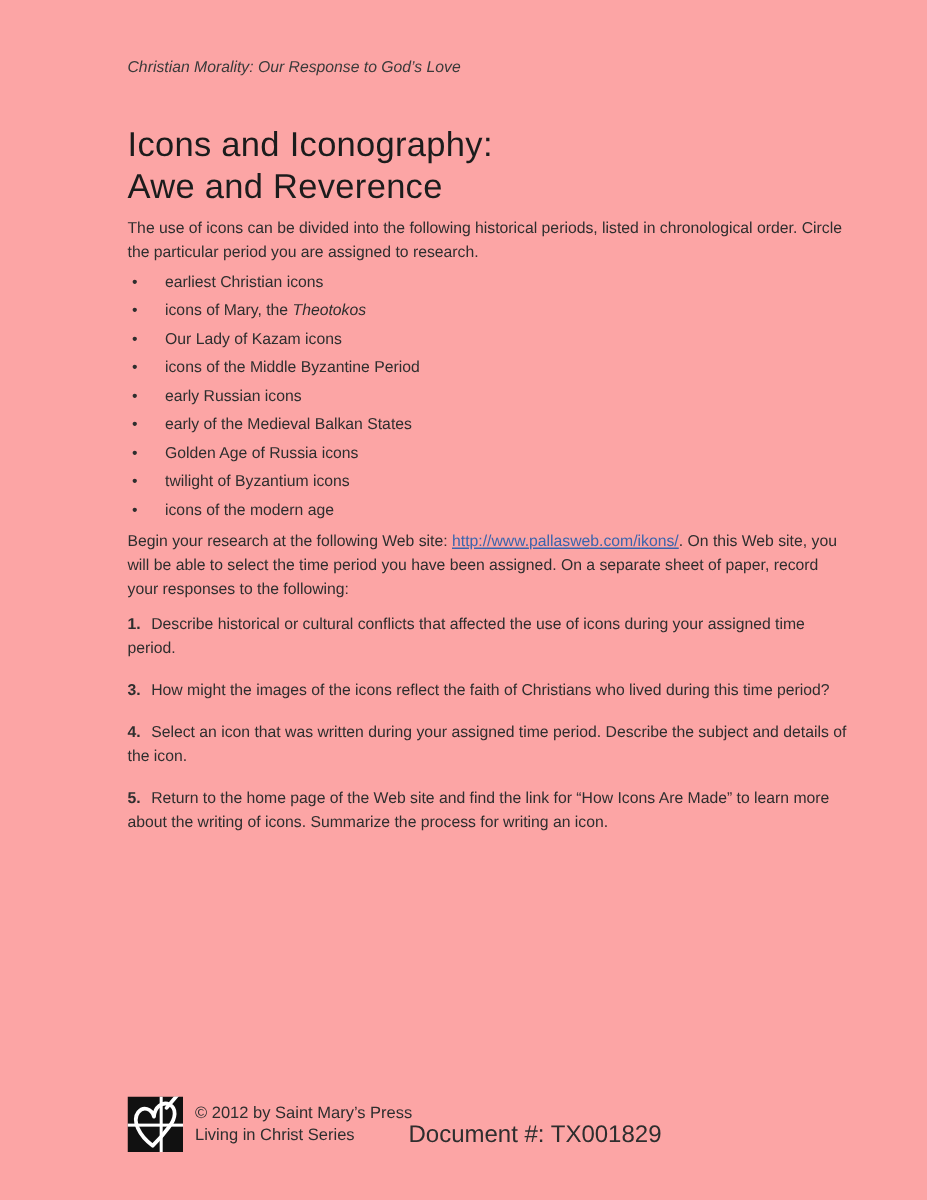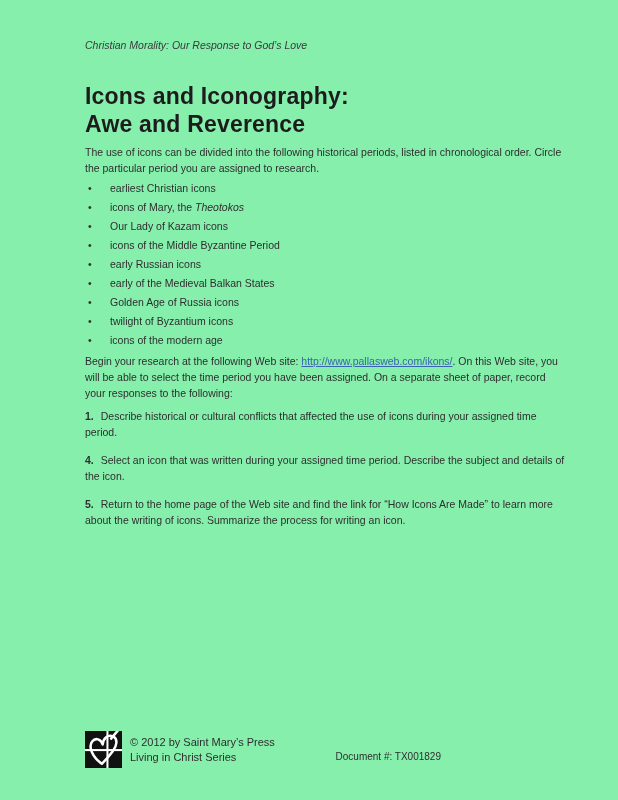--- a/index.html
+++ b/index.html
@@ -6,40 +6,40 @@
   html, body { margin: 0; padding: 0; }
   body {
     width: 618px; height: 800px;
     background: #ffffff;
     font-family: "Liberation Sans", sans-serif;
     color: #2e2e2e;
   }
   .page {
     position: relative;
     width: 618px; height: 800px;
-    background: #86efac;
+    background: #fca5a5;
     overflow: hidden;
   }
   .content {
     position: absolute;
     left: 85px; top: 0;
     width: 482px;
   }
   .running-head {
     margin: 39px 0 0;
     font-size: 10.5px;
     line-height: 13px;
     font-style: italic;
     color: #3a3a3a;
   }
   h1.doc-title {
     margin: 30px 0 0;
     font-size: 23px;
     line-height: 28px;
-    font-weight: bold;
+    font-weight: normal;
     color: #1c1c1c;
     letter-spacing: 0.2px;
   }
   p.body-text {
     font-size: 10.5px;
     line-height: 16px;
     margin: 0;
   }
   p.intro { margin-top: 6px; }
   ul.period-list {
@@ -85,21 +85,21 @@
   .footer .credits {
     position: absolute;
     left: 130px; top: 5px;
     font-size: 11px;
     line-height: 15px;
     color: #2e2e2e;
   }
   .footer .doc-number {
     position: absolute;
     right: 51px; top: 20px;
-    font-size: 10px;
+    font-size: 16px;
     line-height: 13px;
     color: #2e2e2e;
   }
 </style>
 </head>
 <body>
 
 <div class="page">
   <div class="content">
 
@@ -117,20 +117,21 @@
       <li><span class="bullet">•</span><span>early Russian icons</span><span class="italic"></span></li>
       <li><span class="bullet">•</span><span>early of the Medieval Balkan States</span><span class="italic"></span></li>
       <li><span class="bullet">•</span><span>Golden Age of Russia icons</span><span class="italic"></span></li>
       <li><span class="bullet">•</span><span>twilight of Byzantium icons</span><span class="italic"></span></li>
       <li><span class="bullet">•</span><span>icons of the modern age</span><span class="italic"></span></li>
     </ul>
 
     <p class="body-text research"><span>Begin your research at the following Web site: </span><a class="web-link" href="#" style="color: rgb(58, 100, 173);">http://www.pallasweb.com/ikons/</a><span>. On this Web site, you will be able to select the time period you have been assigned. On a separate sheet of paper, record your responses to the following:</span></p>
 
     <div class="question first"><span class="q-num">1.</span><span>Describe historical or cultural conflicts that affected the use of icons during your assigned time period.</span></div>
+    <div class="question"><span class="q-num">3.</span><span>How might the images of the icons reflect the faith of Christians who lived during this time period?</span></div>
     <div class="question"><span class="q-num">4.</span><span>Select an icon that was written during your assigned time period. Describe the subject and details of the icon.</span></div>
     <div class="question"><span class="q-num">5.</span><span>Return to the home page of the Web site and find the link for “How Icons Are Made” to learn more about the writing of icons. Summarize the process for writing an icon.</span></div>
 
   </div>
 
   <div class="footer">
     <div class="logo">
       <svg width="37" height="37" viewBox="0 0 44 44" xmlns="http://www.w3.org/2000/svg">
         <rect x="0" y="0" width="44" height="44" fill="#111111"></rect>
         <rect x="0" y="21.5" width="44" height="2.4" fill="#ffffff"></rect>

